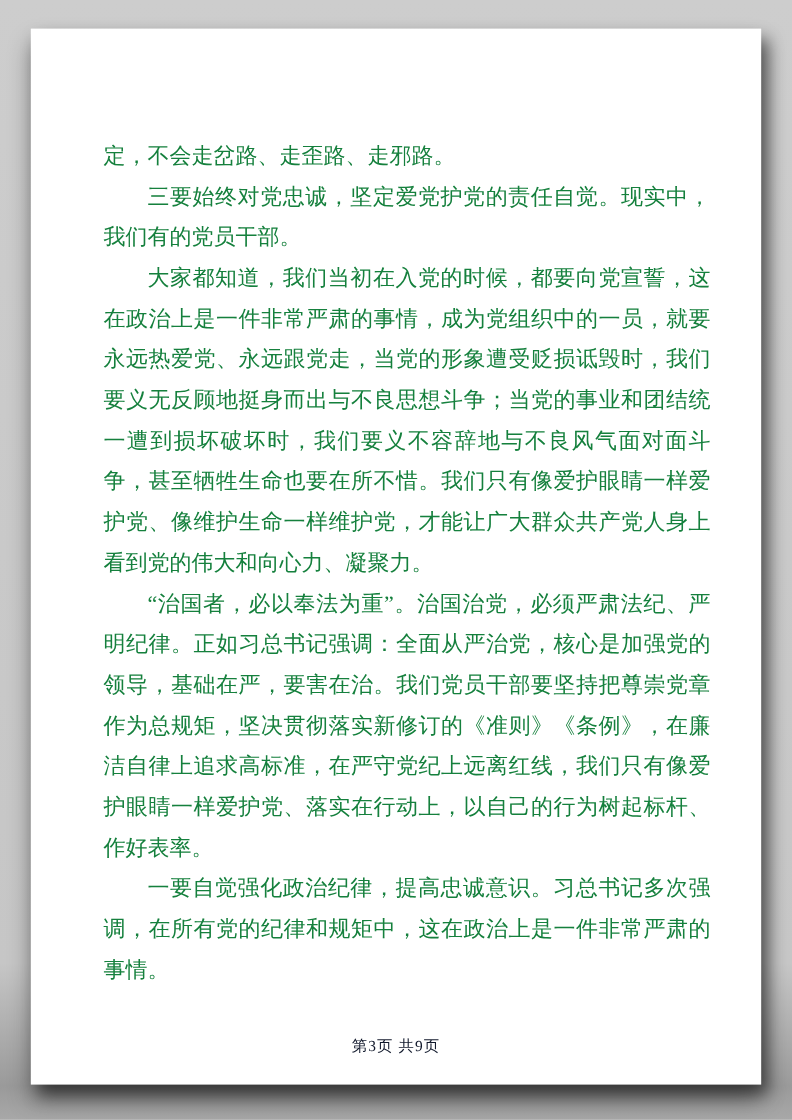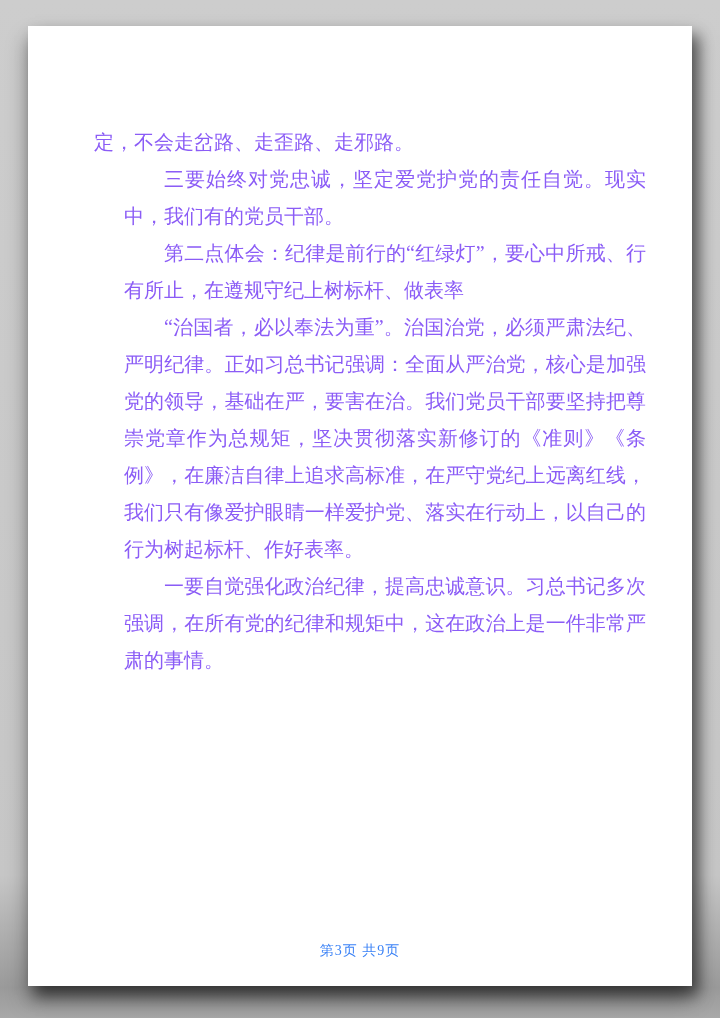--- a/index.html
+++ b/index.html
@@ -24,53 +24,52 @@
     width: 664px;
     height: 960px;
     background: #ffffff;
     box-shadow: 7px 9px 14px rgba(0,0,0,0.50), 0 14px 20px rgba(0,0,0,0.35);
   }
   .content {
     position: absolute;
     top: 98px;
     left: 66px;
     right: 46px;
-    color: #8b5cf6;
+    color: #15803d;
     font-size: 20px;
     line-height: 37px;
     text-align: justify;
   }
   .para {
     margin: 0;
     word-break: break-all;
   }
   .para.indent {
     text-indent: 2em;
-    margin-left: 30px;
   }
   .footer {
     position: absolute;
     bottom: 26px;
     left: 0;
     right: 0;
     text-align: center;
     font-size: 14px;
-    color: #3b82f6;
+    color: #0f172a;
     letter-spacing: 1px;
   }
 </style>
 </head>
 <body>
 
 <div class="canvas">
   <div class="page">
     <div class="content">
       <p class="para no-indent">定，不会走岔路、走歪路、走邪路。</p>
       <p class="para indent">三要始终对党忠诚，坚定爱党护党的责任自觉。现实中，我们有的党员干部。</p>
-      <p class="para indent">第二点体会：纪律是前行的“红绿灯”，要心中所戒、行有所止，在遵规守纪上树标杆、做表率</p>
+      <p class="para indent">大家都知道，我们当初在入党的时候，都要向党宣誓，这在政治上是一件非常严肃的事情，成为党组织中的一员，就要永远热爱党、永远跟党走，当党的形象遭受贬损诋毁时，我们要义无反顾地挺身而出与不良思想斗争；当党的事业和团结统一遭到损坏破坏时，我们要义不容辞地与不良风气面对面斗争，甚至牺牲生命也要在所不惜。我们只有像爱护眼睛一样爱护党、像维护生命一样维护党，才能让广大群众共产党人身上看到党的伟大和向心力、凝聚力。</p>
       <p class="para indent">“治国者，必以奉法为重”。治国治党，必须严肃法纪、严明纪律。正如习总书记强调：全面从严治党，核心是加强党的领导，基础在严，要害在治。我们党员干部要坚持把尊崇党章作为总规矩，坚决贯彻落实新修订的《准则》《条例》，在廉洁自律上追求高标准，在严守党纪上远离红线，我们只有像爱护眼睛一样爱护党、落实在行动上，以自己的行为树起标杆、作好表率。</p>
       <p class="para indent">一要自觉强化政治纪律，提高忠诚意识。习总书记多次强调，在所有党的纪律和规矩中，这在政治上是一件非常严肃的事情。</p>
     </div>
     <div class="footer">
       <span>第3页 共9页</span>
     </div>
   </div>
 </div>
 
 </body></html>

